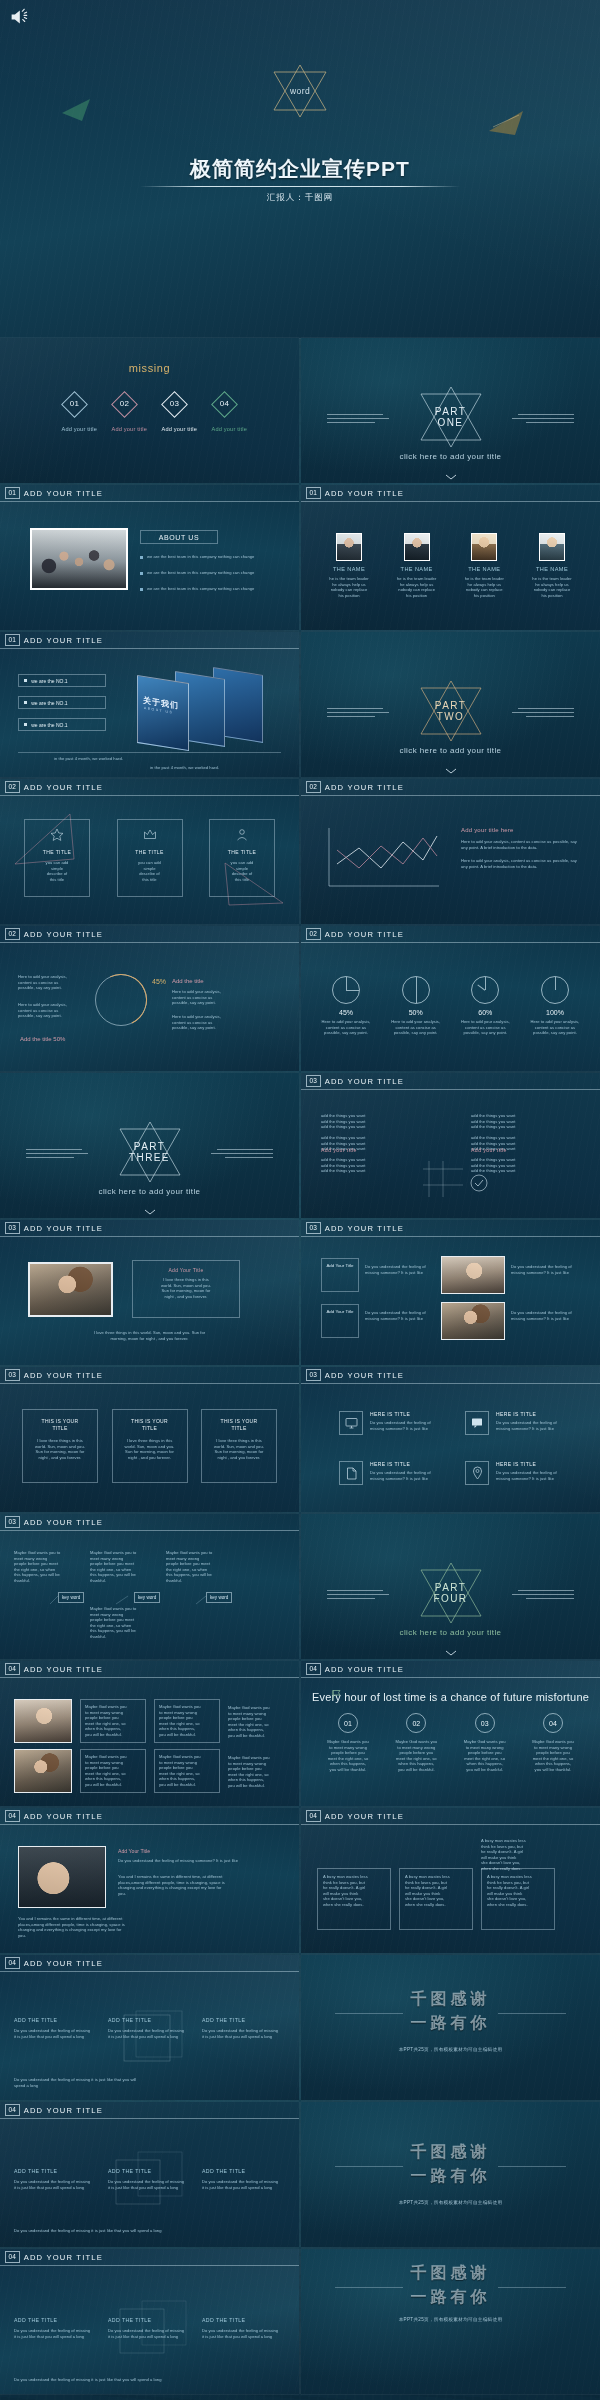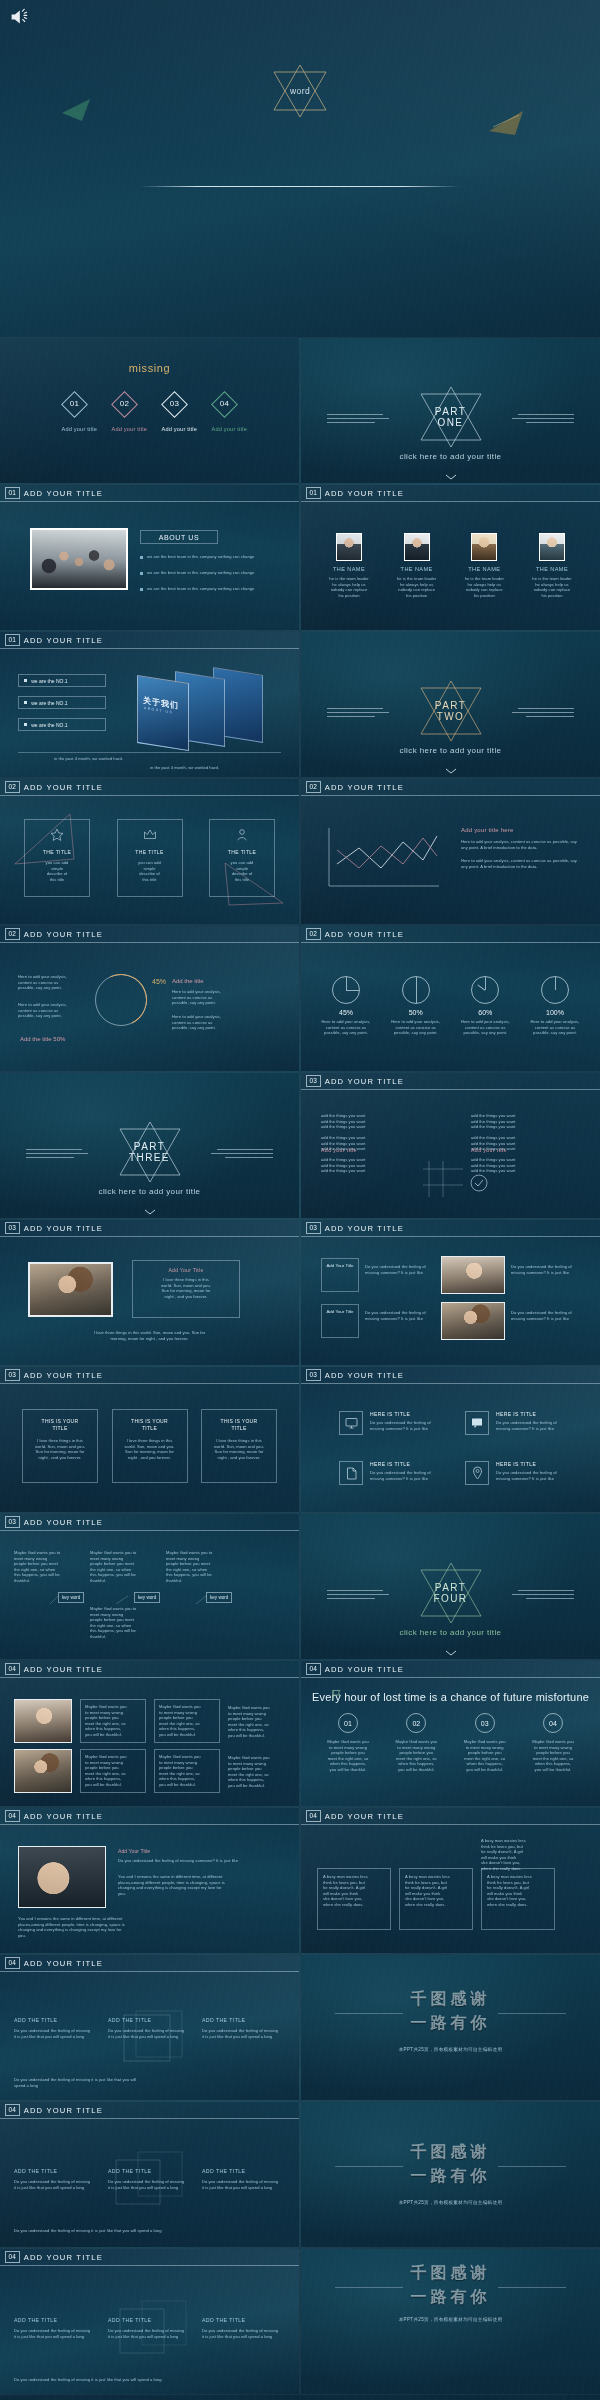--- a/index.html
+++ b/index.html
@@ -228,21 +228,23 @@
       </svg>
 
       <div class="logo-star">
         <svg width="60" height="58" viewBox="0 0 60 58">
           <path d="M30 3 L56 48 L4 48 Z" fill="none" stroke="#b9a87f" stroke-width=".8"></path>
           <path d="M30 55 L4 10 L56 10 Z" fill="none" stroke="#b9a87f" stroke-width=".8"></path>
         </svg>
         <span class="lab">word</span>
       </div>
 
+      <div class="big-title">极简简约企业宣传PPT</div>
       <div class="title-rule"></div>
+      <div class="sub-title">汇报人：千图网</div>
     </div>
   </div>
 
   <div class="slide tint1" style="left:0;top:338px;width:299px;height:145px;">
     <div class="inner">
       <div class="content-word">missing</div>
       <div class="diamonds">
         <div class="dmd" style="color:#9fc2d4">
           <div class="sq"></div>
             <div class="n">01</div>

